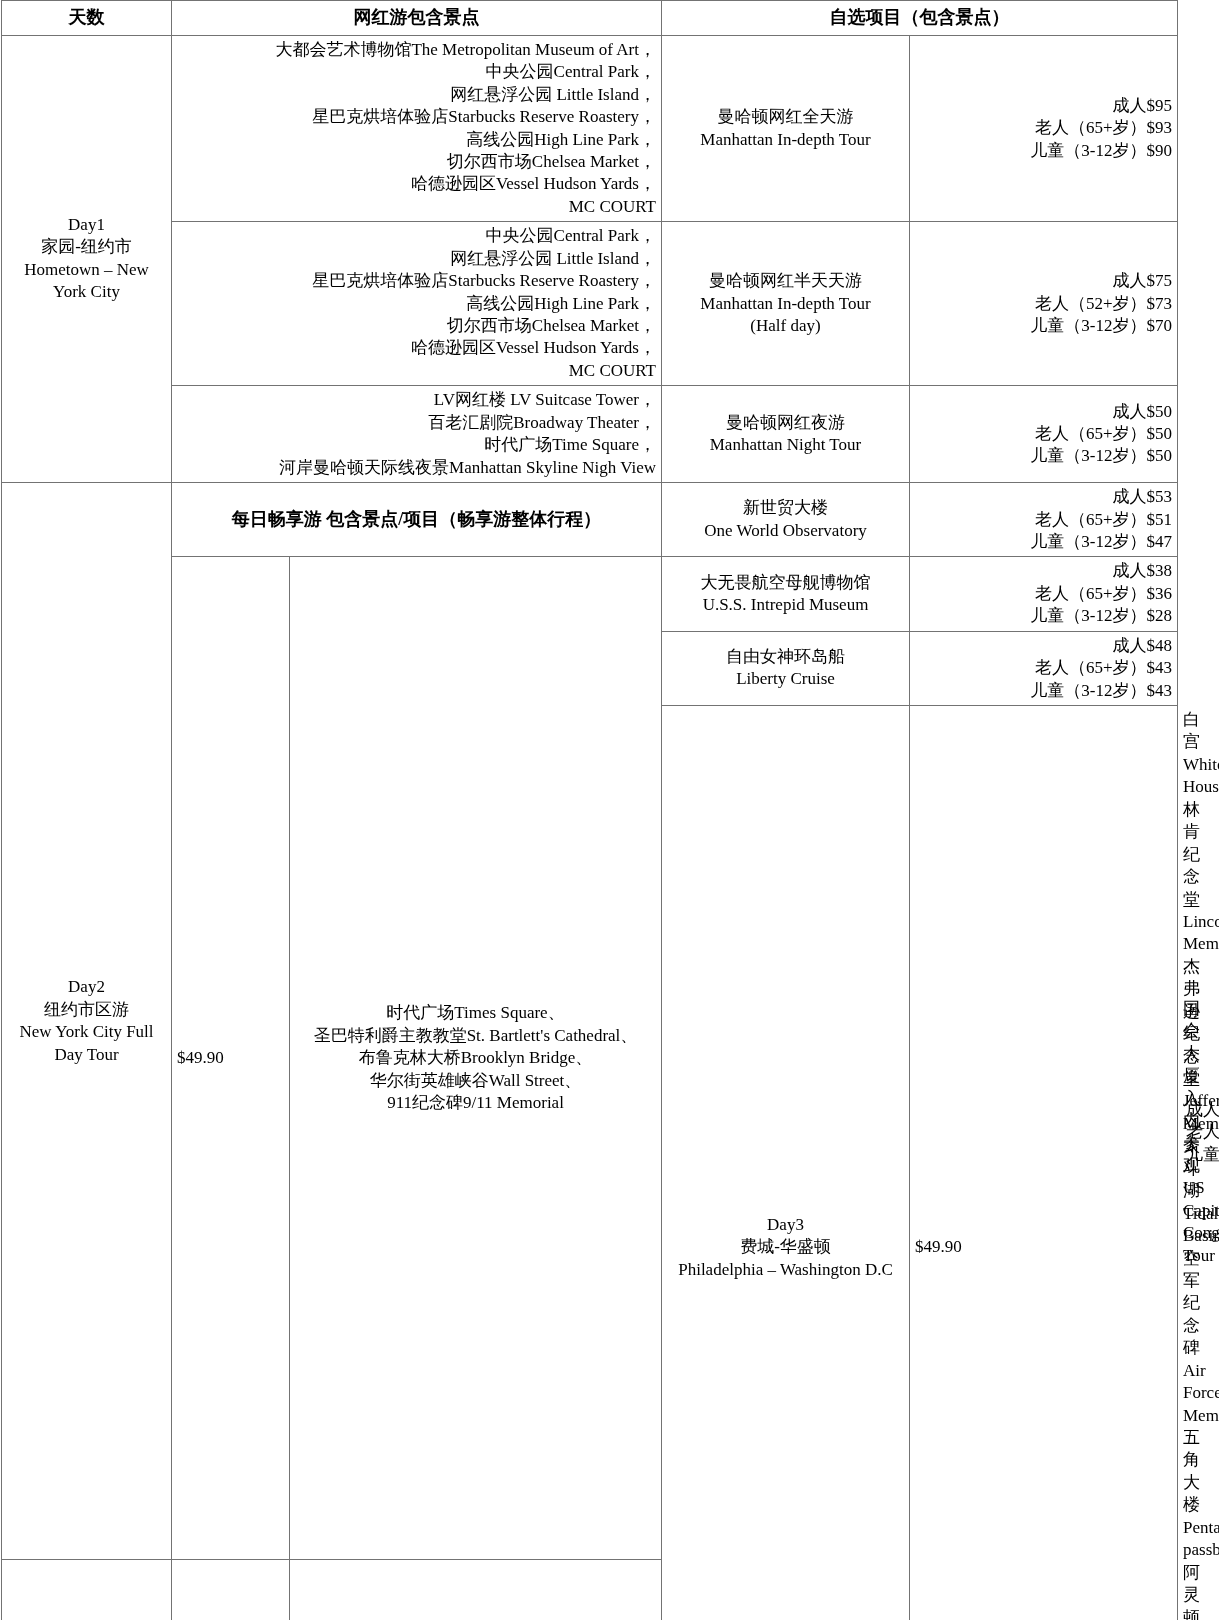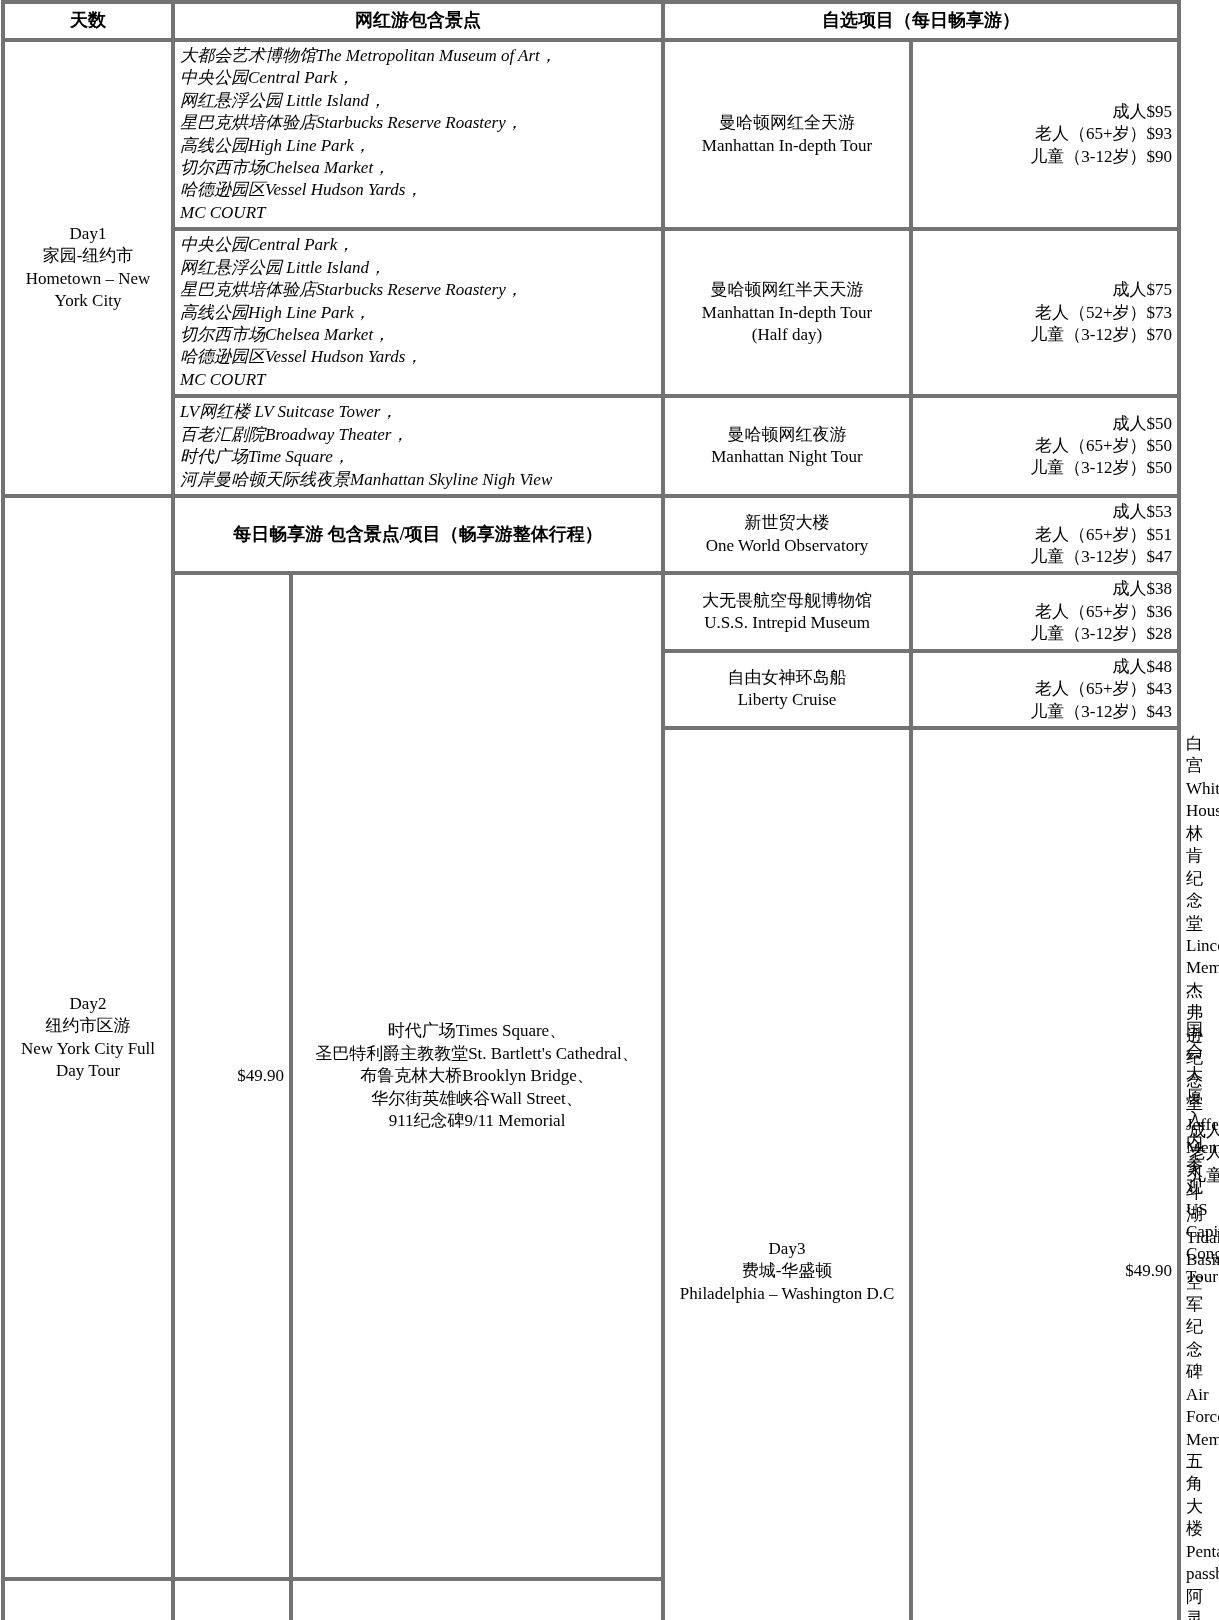--- a/index.html
+++ b/index.html
@@ -18,33 +18,33 @@
     padding:5px 0 6px 0;
     font-family:"Liberation Serif", serif;
   }
   table{
     border-collapse:collapse;
     width:1177px;
     margin:0 0 0 1px;
     table-layout:fixed;
   }
   td,th{
-    border:4px solid #737373;
+    border:1px solid #737373;
     vertical-align:middle;
     font-size:17px;
     line-height:1.32;
     padding:3px 5px;
   }
   th{font-weight:bold;text-align:center;font-size:18px;padding:5px 4px;}
   .c-day{width:170px;text-align:center;}
-  .c-price{width:118px;text-align:right;font-family:Liberation Serif, serif;}
+  .c-price{width:118px;text-align:left;font-family:Liberation Serif, serif;}
   .c-spots{width:372px;text-align:center;}
   .c-opt{width:248px;text-align:center;}
   .c-ticket{width:268px;text-align:right;padding-left:8px;}
-  .spots-wide{text-align:left;font-style:italic;}
+  .spots-wide{text-align:right;}
   .banner{
     font-weight:bold;
     text-align:center;
     font-size:18px;
     padding:4px;
   }
   .ticket div{white-space:nowrap;}
 </style>
 </head>
 <body>
@@ -57,21 +57,21 @@
       <col class="c-day">
         <col class="c-price">
         <col class="c-spots">
         <col class="c-opt">
         <col class="c-ticket">
     </colgroup>
     <tbody>
       <tr>
         <th colspan="1">天数</th>
         <th colspan="2">网红游包含景点</th>
-        <th colspan="2">自选项目（每日畅享游）</th>
+        <th colspan="2">自选项目（包含景点）</th>
       </tr>
 
       <tr>
         <td class="c-day" rowspan="3" style="white-space:pre-line;">Day1
 家园-纽约市
 Hometown – New York City</td>
         <td class="spots-wide" colspan="2" style="white-space:pre-line;">大都会艺术博物馆The Metropolitan Museum of Art，
 中央公园Central Park，
 网红悬浮公园 Little Island，
 星巴克烘培体验店Starbucks Reserve Roastery，

